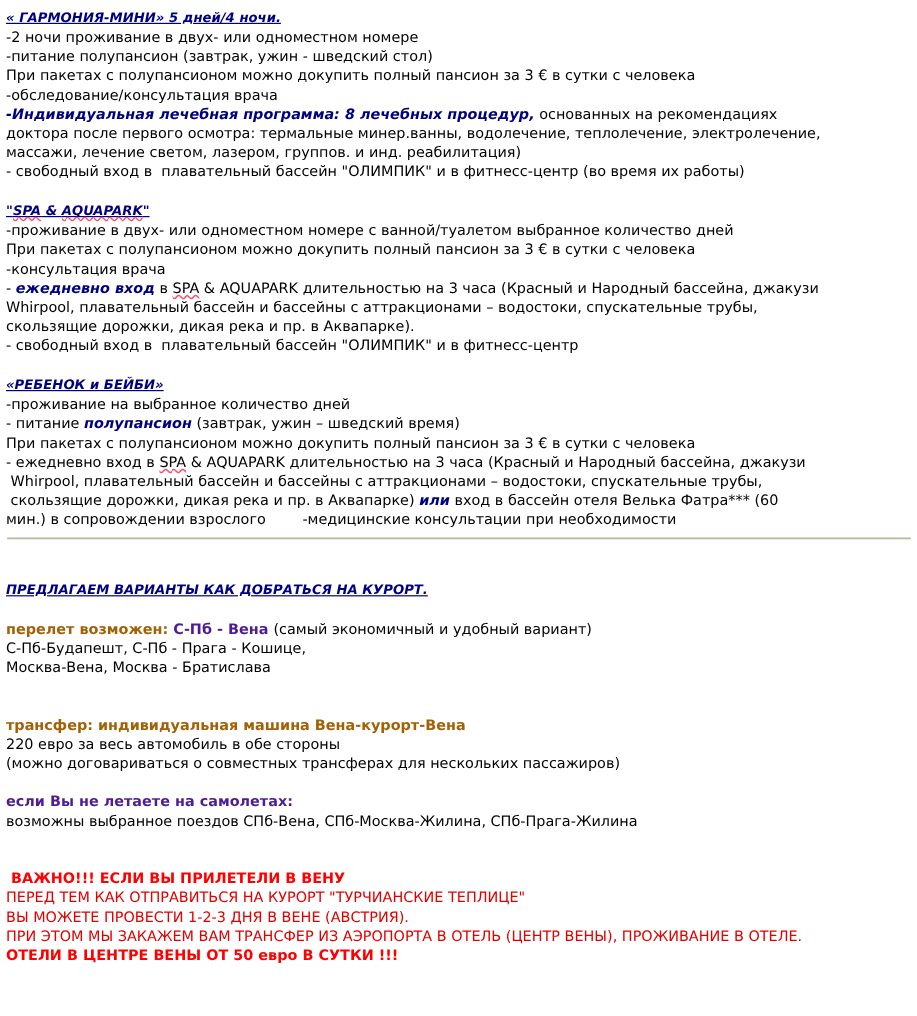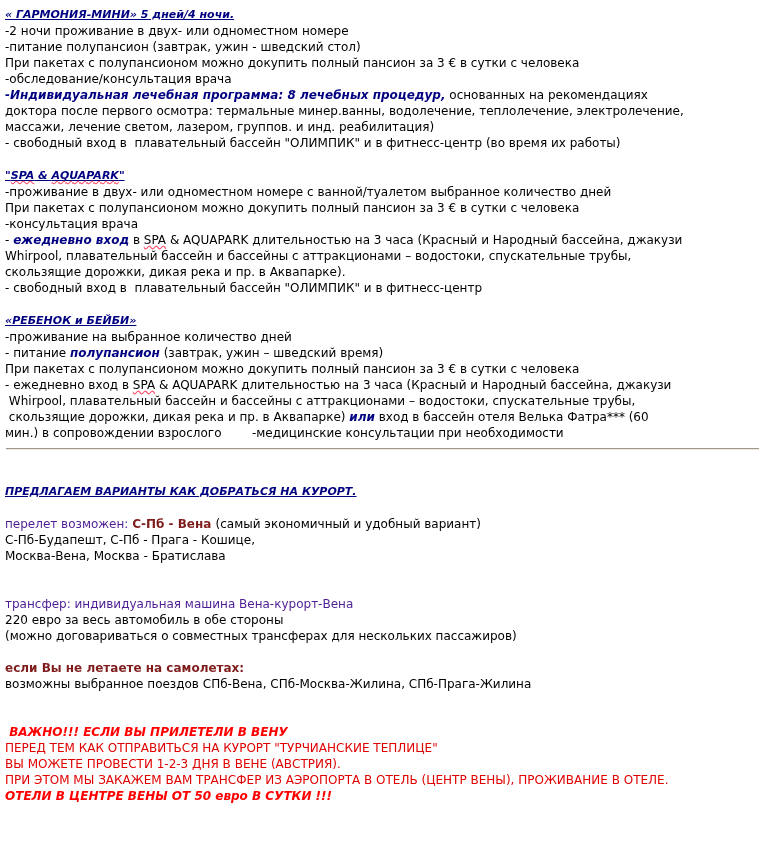--- a/index.html
+++ b/index.html
@@ -29,37 +29,36 @@
     font-size: 11px;
   }
   
   .nbi {
     color: #000080;
     font-weight: bold;
     font-style: italic;
   }
   
   .nb {
-    color: #7f1d1d;
+    color: #4c1d95;
     font-weight: bold;
   }
   
   .rb {
-    color: #4c1d95;
-    font-weight: normal;
+    color: #a16207;
+    font-weight: bold;
   }
   
   .r {
     color: #e00000;
   }
   
   .rbi {
     color: #ff0000;
     font-weight: bold;
-    font-style: italic;
   }
   
   .sp {
     text-decoration: underline;
     text-decoration-style: wavy;
     text-decoration-color: #ff4d6a;
     text-decoration-skip-ink: none;
   }
   hr.rule {
     border: 0;

